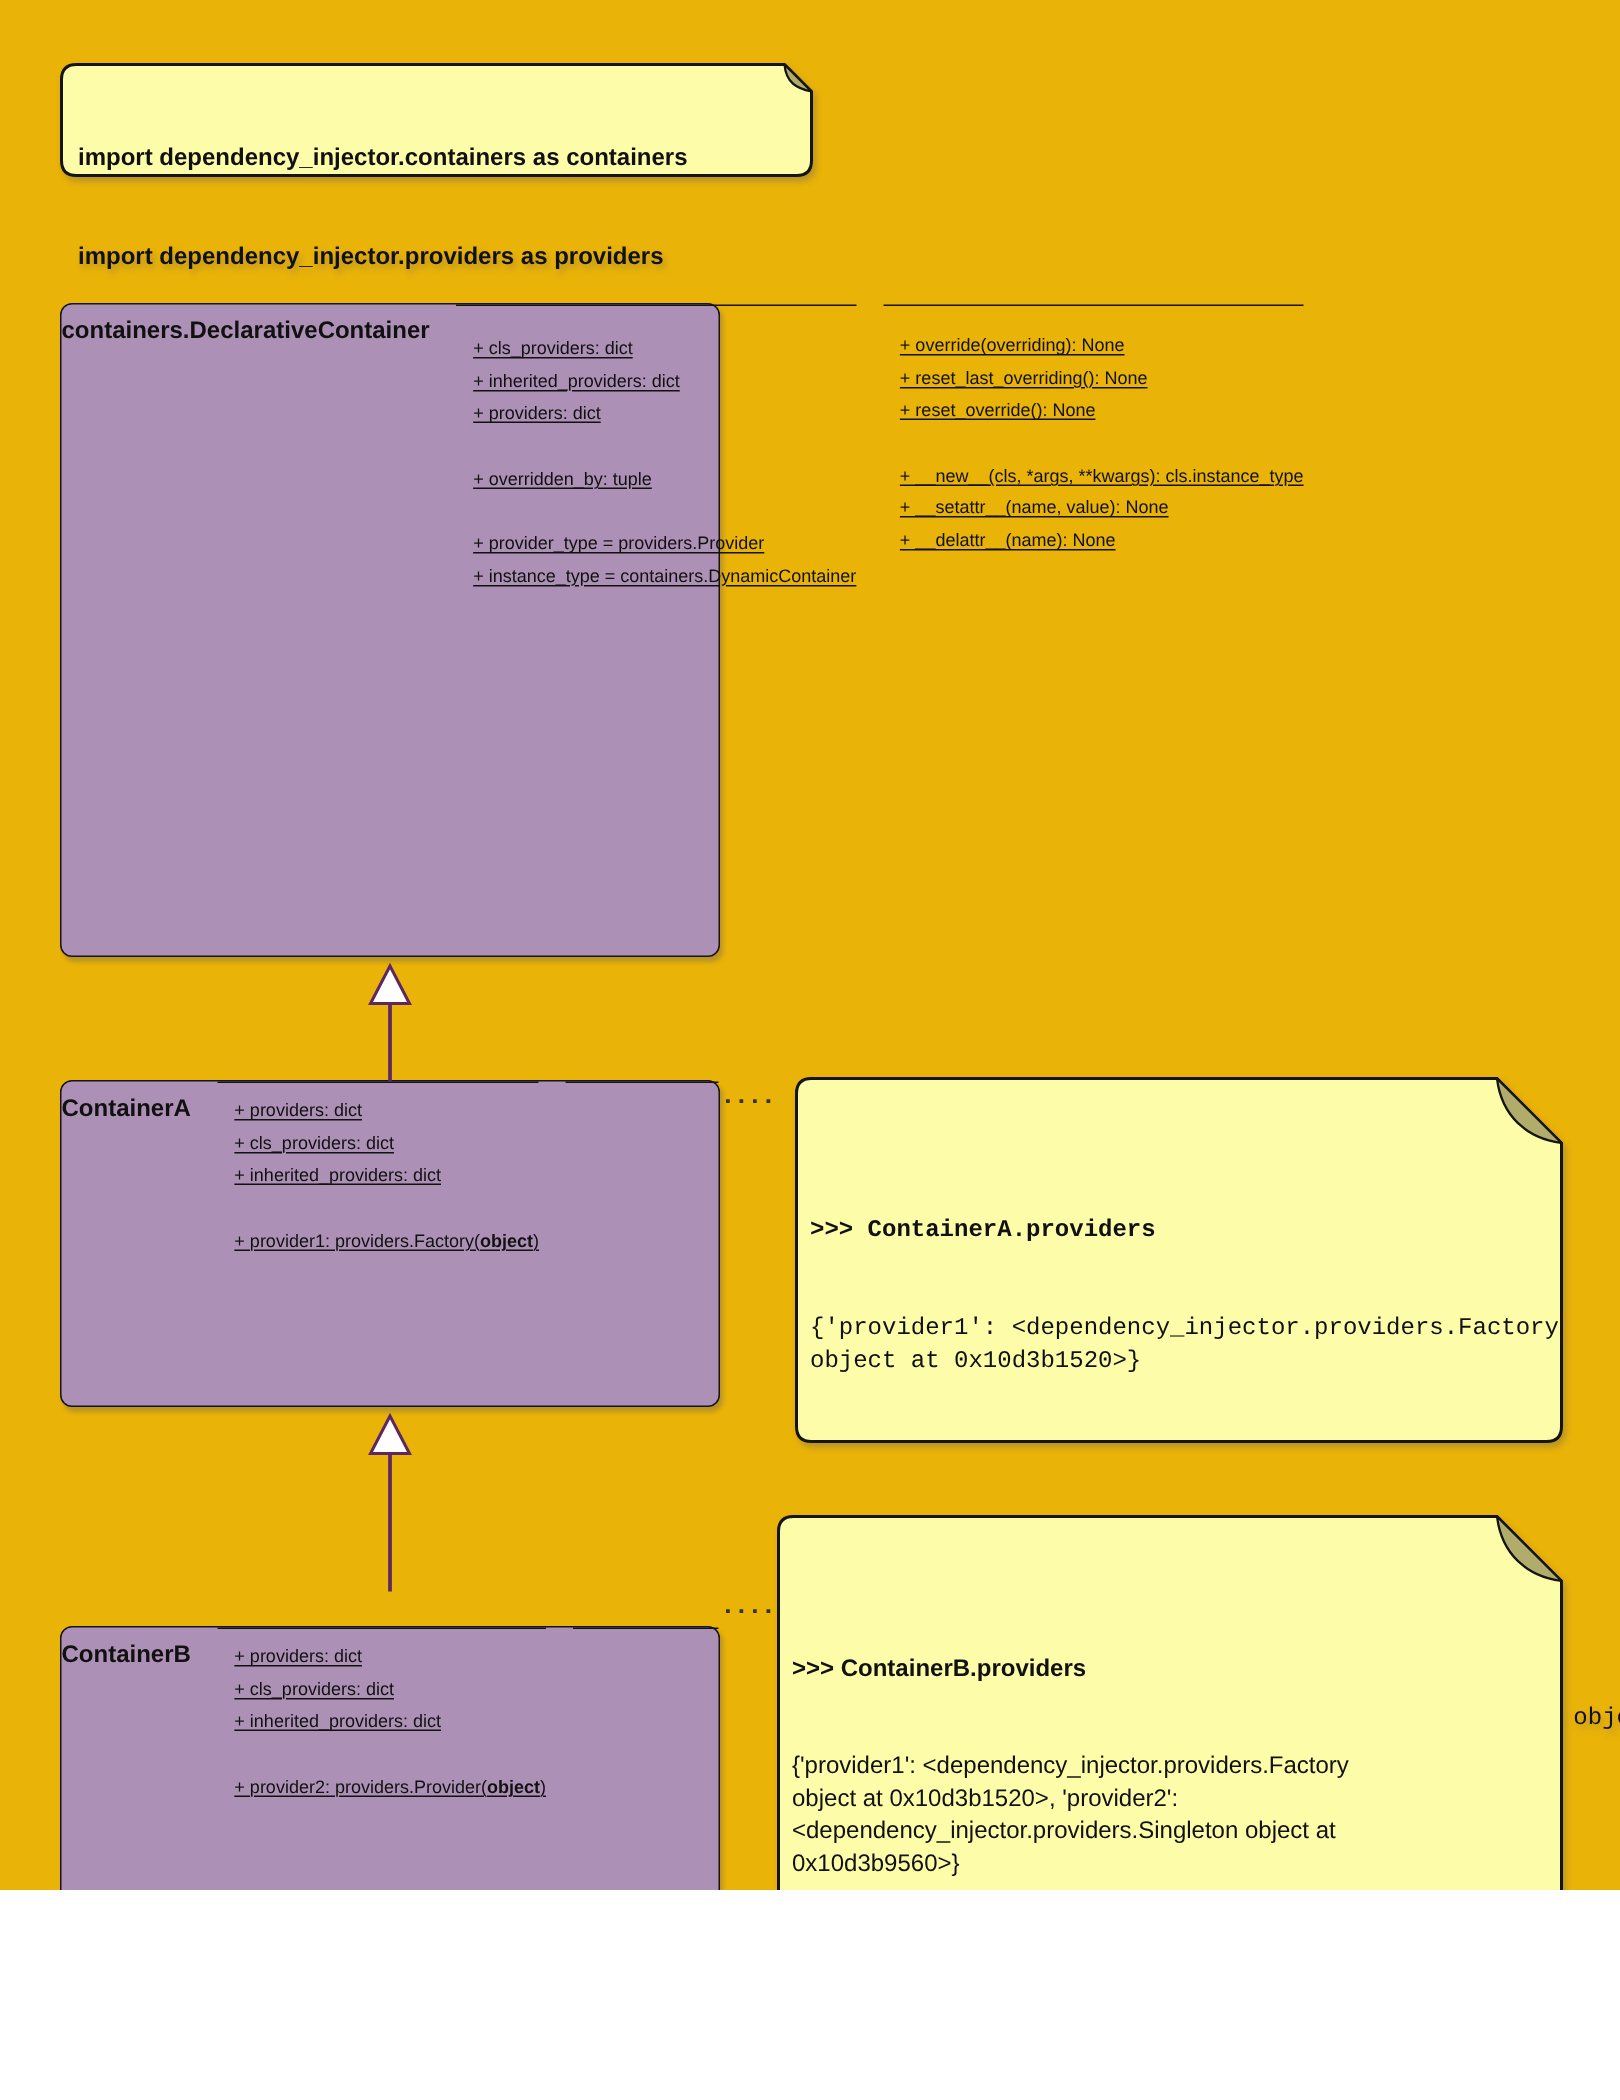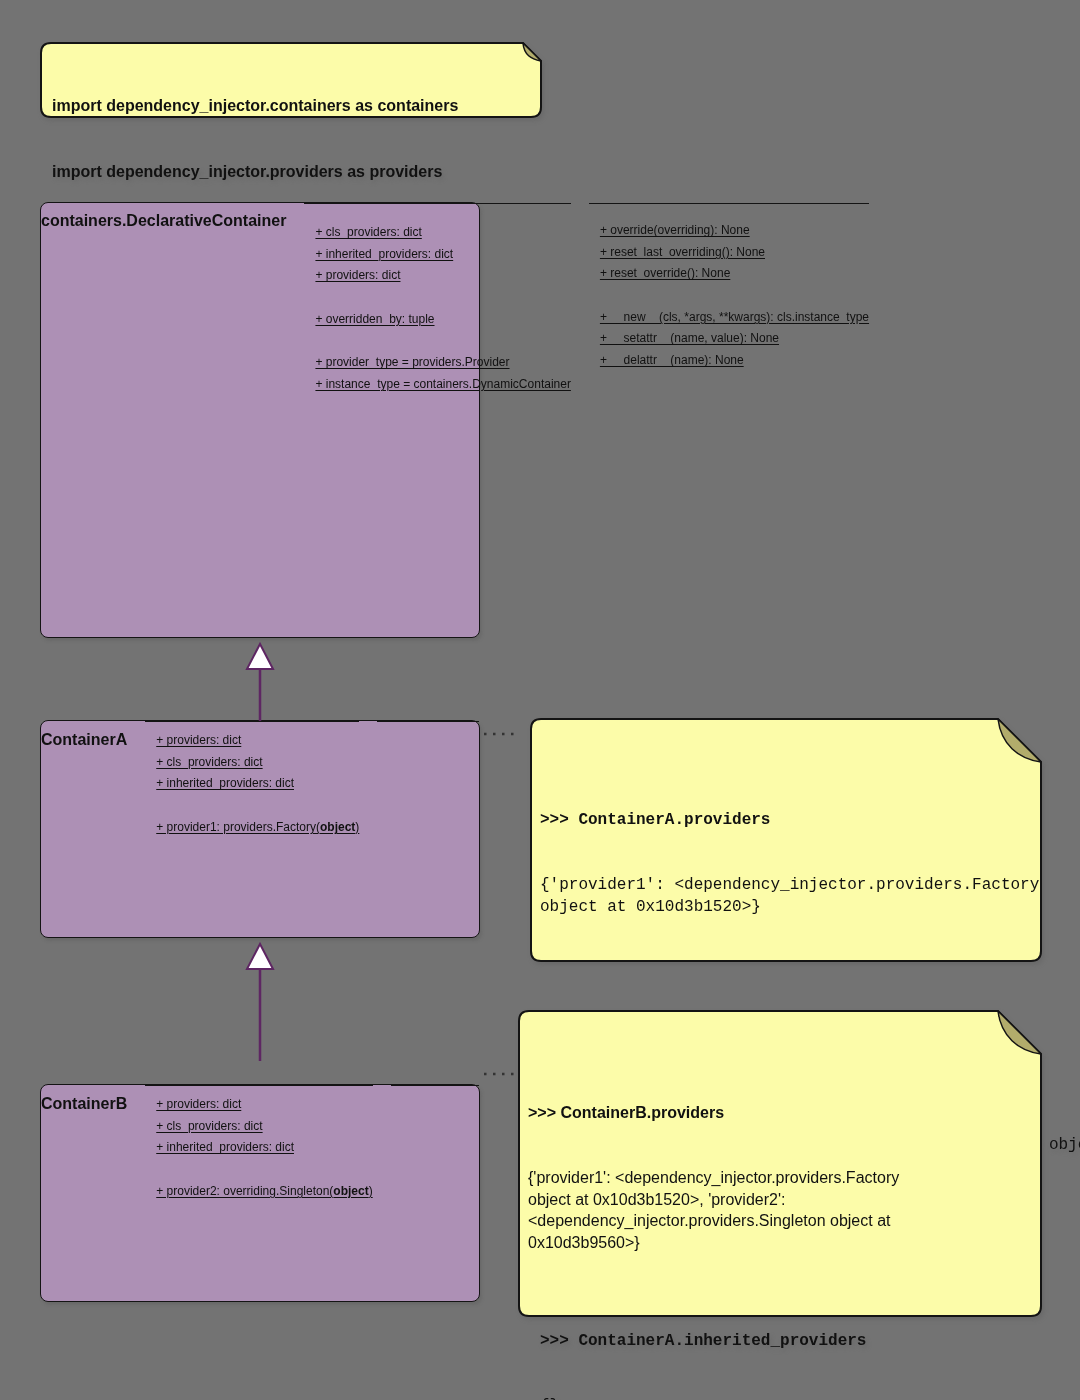--- a/index.html
+++ b/index.html
@@ -1,18 +1,18 @@
 <!DOCTYPE html>
 <html><head>
 <meta charset="utf-8">
 <style>
   * { margin:0; padding:0; box-sizing:border-box; }
   html,body { background:#ffffff; }
   .canvas {
-    position:relative; width:1080px; height:1400px; background:#737373;
+    position:relative; width:1080px; height:1260px; background:#eab308;
     font-family:"Liberation Sans", sans-serif; color:#111;
     overflow:hidden;
   }
 
   
   .uml-class {
     position:absolute; background:#AD90B5; border:1.5px solid #141414;
     border-radius:8px; box-shadow:2px 3px 3px rgba(90,90,90,.35);
     display:flex; flex-direction:row;gap:18px;
   }
@@ -95,21 +95,21 @@
     <div class="uml-section" style="flex:1;"></div>
   </div>
 
   <div class="uml-class" style="left:40px; top:1060px; width:440px; height:218px;margin-top:24px;">
     <div class="uml-title" style="height:37px;">ContainerB</div>
     <div class="uml-section" style="height:148px; padding-top:8px;">
       <div class="member">+ providers: dict</div>
       <div class="member">+ cls_providers: dict</div>
       <div class="member">+ inherited_providers: dict</div>
       <div class="member blank"></div>
-      <div class="member"><span>+ provider2: overriding.Singleton(</span><b>object</b><span>)</span></div>
+      <div class="member"><span>+ provider2: providers.Provider(</span><b>object</b><span>)</span></div>
     </div>
     <div class="uml-section" style="flex:1;"></div>
   </div>
 
   <div class="note" style="left:530px; top:718px; width:512px; height:244px;font-family:Liberation Mono, monospace;">
     <svg width="512" height="244" viewBox="0 0 512 244">
       <path d="M11,1 H468 L511,44 V233 Q511,243 501,243 H11 Q1,243 1,233 V11 Q1,1 11,1 Z" fill="#FCFCA9" stroke="#141414" stroke-width="2"></path>
       <path d="M468,1 C471,26 488,41 511,44 Z" fill="#B2AC6B" stroke="#141414" stroke-width="1.5"></path>
     </svg>
     <div class="note-text">

